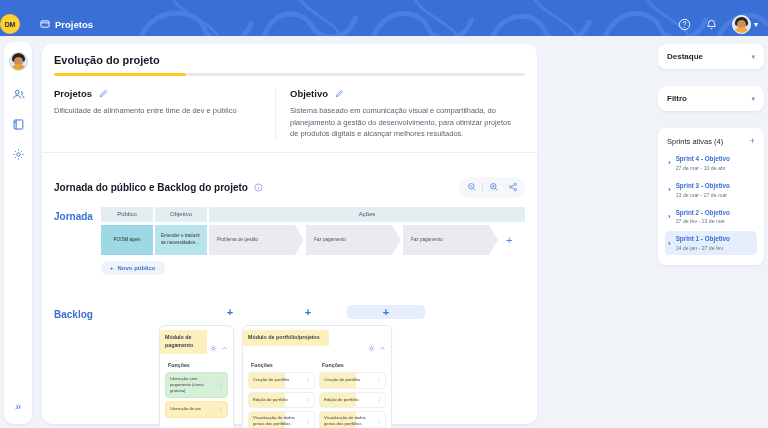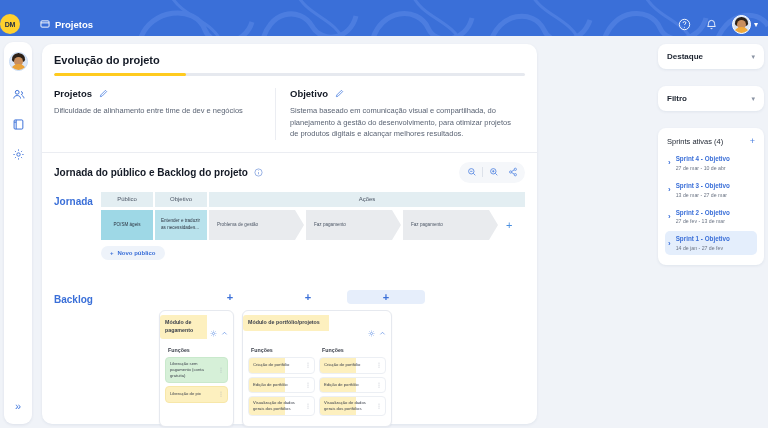--- a/index.html
+++ b/index.html
@@ -91,21 +91,21 @@
   .col.right { padding-left: 14px; flex: 1; }
   .col-head { display: flex; align-items: center; gap: 7px; }
   .col-head h4 { font-size: 9.5px; font-weight: bold; color: #141a26; }
   .pencil { color: #4a7fe0; display: flex; }
   .col-body { margin-top: 6px; font-size: 7.5px; line-height: 1.55; color: #5b6474; }
 
   .divider { height: 1px; background: #ebedf2; margin: 12px -12px 0; }
 
   
   .sec2-head {
-    display: flex; align-items: center; margin-top: 9px;
+    display: flex; align-items: center; margin-top: 24px;
   }
   .sec2-head .sec-title { font-size: 10px; }
   .info-ico { margin-left: 6px; display: flex; }
   .tool-group {
     margin-left: auto; display: flex; align-items: center;
     background: #f5f7fa; border-radius: 13px; padding: 2px 4px; gap: 2px;
   }
   .tool-btn {
     width: 17px; height: 17px; border-radius: 50%;
     display: flex; align-items: center; justify-content: center;
@@ -314,21 +314,21 @@
     <div class="two-col">
       <div class="col left">
         <div class="col-head">
           <h4>Projetos</h4>
           <span class="pencil">
             <svg width="9" height="9" viewBox="0 0 16 16" fill="none" stroke="#4a7fe0" stroke-width="1.4">
               <path d="M11.4 2.4l2.2 2.2L5.4 12.8l-3 .8.8-3z"></path>
             </svg>
           </span>
         </div>
-        <div class="col-body">Dificuldade de alinhamento entre time de dev e negócios</div>
+        <div class="col-body">Dificuldade de alinhamento entre time de dev e público</div>
       </div>
 
       <div class="col right">
         <div class="col-head">
           <h4>Objetivo</h4>
           <span class="pencil">
             <svg width="9" height="9" viewBox="0 0 16 16" fill="none" stroke="#4a7fe0" stroke-width="1.4">
               <path d="M11.4 2.4l2.2 2.2L5.4 12.8l-3 .8.8-3z"></path>
             </svg>
           </span>

